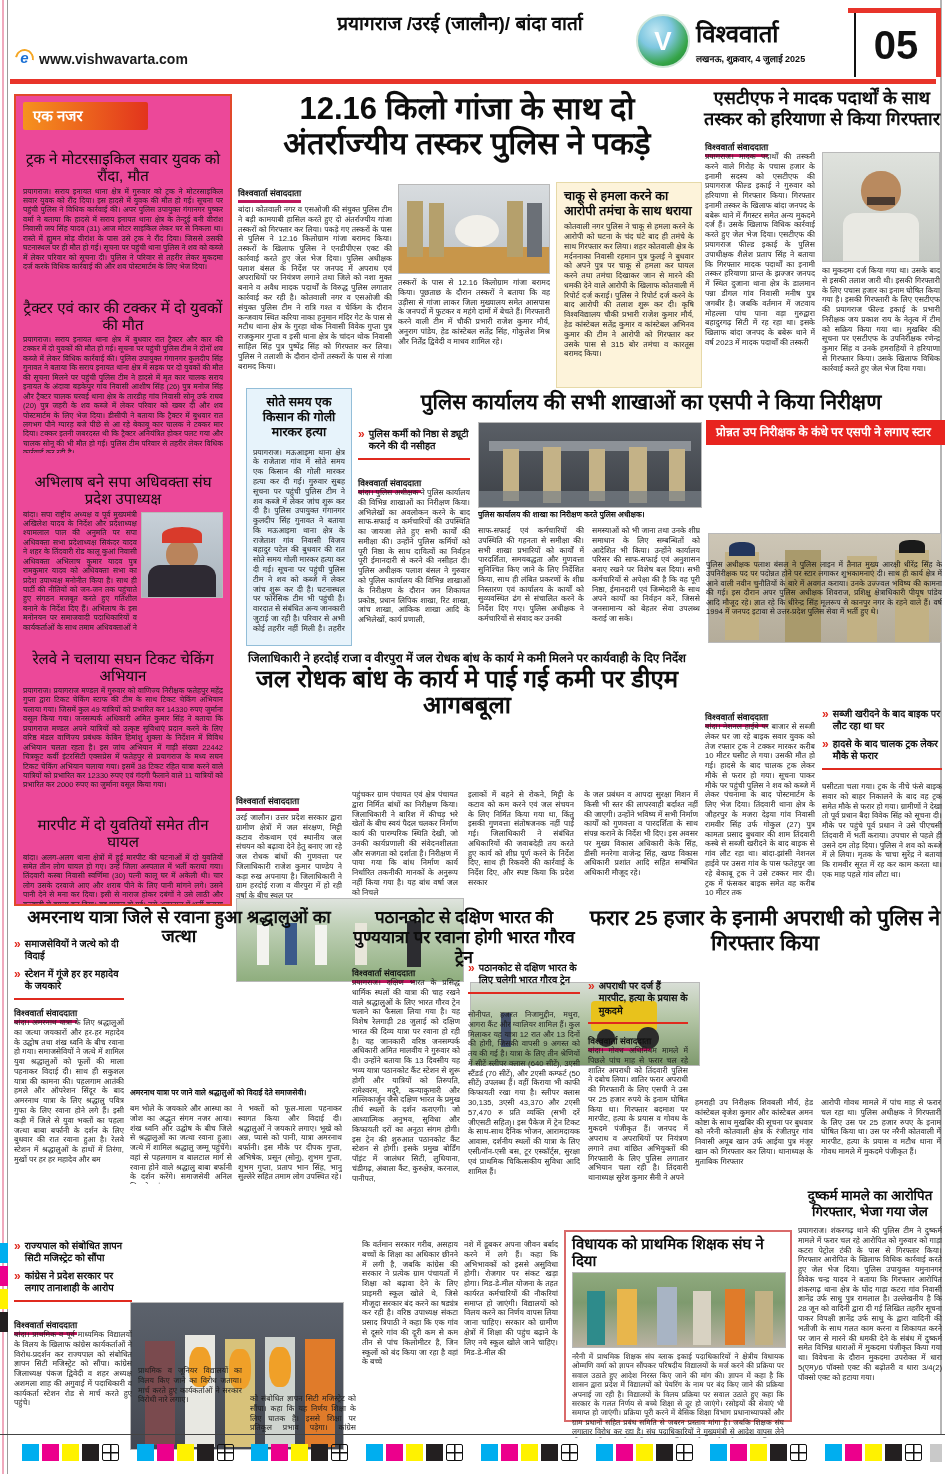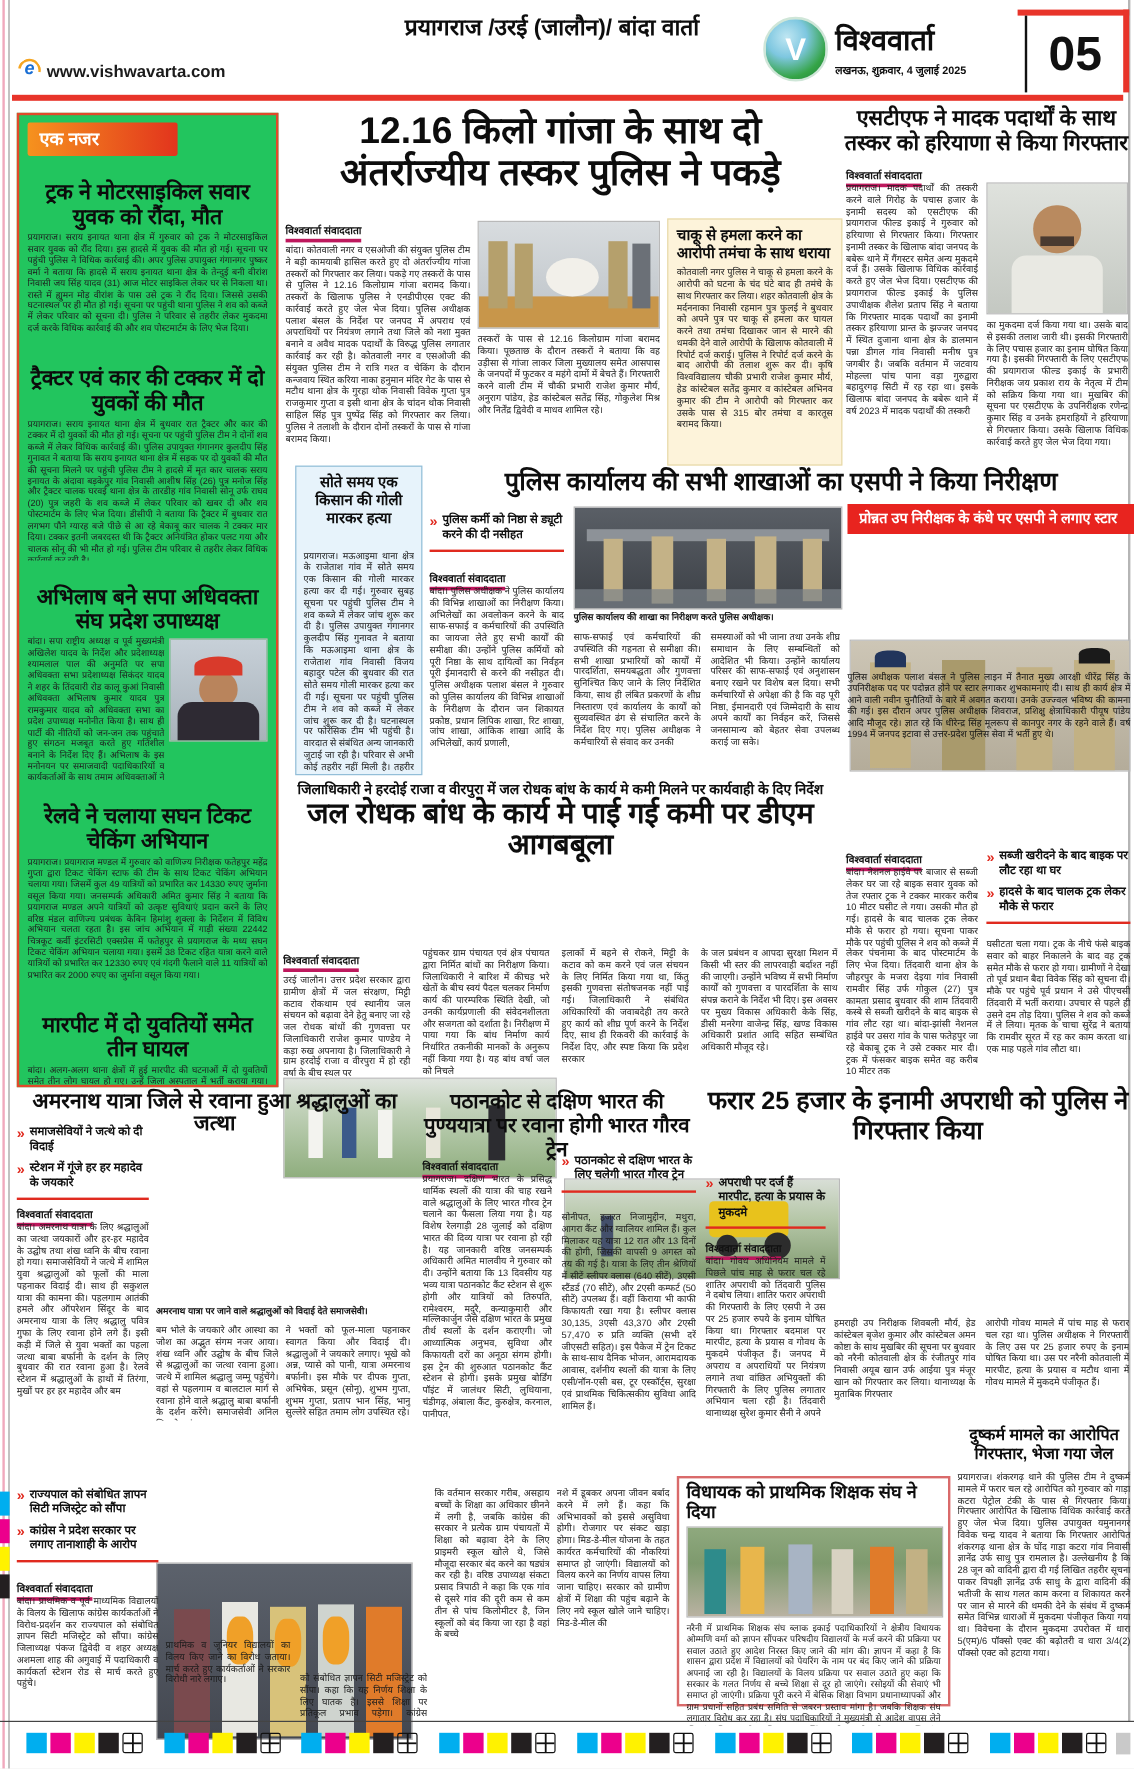--- a/index.html
+++ b/index.html
@@ -10,23 +10,23 @@
   .ctr{text-align:center;}
   .by{font-weight:700;font-size:8.6px;color:#111;border-bottom:3px solid #be185d;display:inline-block;padding-bottom:1px;margin-bottom:2px;}
   .bul{display:flex;gap:4px;font-weight:700;font-size:9.6px;line-height:1.3;color:#101010;margin-bottom:5px;}
   .bul .c{color:#e02a1f;font-size:12px;line-height:1;font-weight:800;}
   .redline{border-top:2px solid #e02a1f;margin-top:2px;}
   .photo{position:relative;overflow:hidden;border:1px solid #b9b9b9;}
   .f{position:absolute;}
   .cap{font-size:7.6px;line-height:1.25;color:#141414;text-align:justify;overflow:hidden;}
   .box-cream{background:#fdf3da;border:1px solid #e6d9a8;padding:6px 7px;}
   .box-blue{background:#e7f3fb;border:1px solid #93bed8;padding:6px 6px;}
-  .eknazar{border:2px solid #e1492b;background:#22c55e;padding:6px 7px;overflow:hidden;}
+  .eknazar{border:2px solid #e1492b;background:#ec4899;padding:6px 7px;overflow:hidden;}
   .ek-band{background:linear-gradient(90deg,#f6921e,#e2341d);color:#fff;font-weight:800;font-size:15px;padding:3px 10px 5px;border-radius:2px;margin-bottom:5px;}
-  .ek-h{font-weight:700;font-size:18px;color:#0c0c0c;margin:20px 0 2px;line-height:1.15;}
+  .ek-h{font-weight:400;font-size:15px;color:#0c0c0c;margin:20px 0 2px;line-height:1.15;}
   .ek-b{font-size:7.5px;line-height:1.26;text-align:justify;color:#1d1d1d;}
   .banner{background:#e8241f;color:#fff;font-weight:800;font-size:12px;display:flex;align-items:center;padding:0 16px 2px 10px;clip-path:polygon(0 0,100% 0,calc(100% - 14px) 50%,100% 100%,0 100%);}
   .ie{position:relative;display:inline-block;width:17px;height:17px;border-radius:50%;color:#1a6fd4;font-weight:800;font-style:italic;font-size:15px;line-height:16px;text-align:center;}
   .ie::after{content:"";position:absolute;inset:-1px;border:2px solid #f5a623;border-left-color:transparent;border-bottom-color:transparent;border-radius:50%;transform:rotate(-35deg);}
   .logo{width:50px;height:50px;border-radius:50%;background:radial-gradient(circle at 35% 30%,#bfe6f2 0%,#7ec7e0 35%,#35a447 70%,#1b7f3a 100%);color:#fff;font-weight:800;font-size:26px;display:flex;align-items:center;justify-content:center;border:2px solid #cfe6d8;}
   .regsq{width:17px;height:17px;display:inline-block;}
   .regx{width:15px;height:15px;border:1.5px solid #111;border-radius:2px;background:
      linear-gradient(#111,#111) center/100% 1.5px no-repeat,
      linear-gradient(#111,#111) center/1.5px 100% no-repeat;}
   .reggroup{display:flex;gap:3px;align-items:center;}
@@ -121,21 +121,21 @@
   <div class="abs" style="left:822px;top:152px;width:118px;height:236px;">
     <div class="photo" style="width:116px;height:108px;background:linear-gradient(#dfe2dd,#c4c8c2);">
       <div class="f" style="left:38px;top:18px;width:40px;height:40px;background:#b98a5f;border-radius:48%;"></div>
       <div class="f" style="left:44px;top:44px;width:28px;height:8px;background:#4a3a30;"></div>
       <div class="f" style="left:20px;top:60px;width:76px;height:48px;background:#e9e9e3;border-radius:12px 12px 0 0;"></div>
     </div>
     <div class="bd" style="height:122px;margin-top:4px;">का मुकदमा दर्ज किया गया था। उसके बाद से इसकी तलाश जारी थी। इसकी गिरफ्तारी के लिए पचास हजार का इनाम घोषित किया गया है। इसकी गिरफ्तारी के लिए एसटीएफ की प्रयागराज फील्ड इकाई के प्रभारी निरीक्षक जय प्रकाश राय के नेतृत्व में टीम को सक्रिय किया गया था। मुखबिर की सूचना पर एसटीएफ के उपनिरीक्षक रणेन्द्र कुमार सिंह व उनके हमराहियों ने हरियाणा से गिरफ्तार किया। उसके खिलाफ विधिक कार्रवाई करते हुए जेल भेज दिया गया।</div>
   </div>
 
   <div class="abs box-blue" style="left:246px;top:388px;width:92px;height:244px;">
-    <div class="hl ctr" style="font-size:12.4px;line-height:1.2;margin-bottom:19px;">सोते समय एक किसान की गोली मारकर हत्या</div>
+    <div class="hl ctr" style="font-size:12.4px;line-height:1.2;margin-bottom:8px;">सोते समय एक किसान की गोली मारकर हत्या</div>
     <div class="bd" style="height:184px;">प्रयागराज। मऊआइमा थाना क्षेत्र के राजेताश गांव में सोते समय एक किसान की गोली मारकर हत्या कर दी गई। गुरुवार सुबह सूचना पर पहुंची पुलिस टीम ने शव कब्जे में लेकर जांच शुरू कर दी है। पुलिस उपायुक्त गंगानगर कुलदीप सिंह गुनावत ने बताया कि मऊआइमा थाना क्षेत्र के राजेताश गांव निवासी विजय बहादुर पटेल की बुधवार की रात सोते समय गोली मारकर हत्या कर दी गई। सूचना पर पहुंची पुलिस टीम ने शव को कब्जे में लेकर जांच शुरू कर दी है। घटनास्थल पर फोरेंसिक टीम भी पहुंची है। वारदात से संबंधित अन्य जानकारी जुटाई जा रही है। परिवार से अभी कोई तहरीर नहीं मिली है। तहरीर मिलते ही मुकदमा दर्ज कर विधिक कार्रवाई की जाएगी।</div>
   </div>
 
   <div class="abs hl" style="left:360px;top:390px;width:582px;font-size:21px;line-height:1.1;text-align:center;">पुलिस कार्यालय की सभी शाखाओं का एसपी ने किया निरीक्षण</div>
   <div class="abs" style="left:358px;top:428px;width:112px;">
     <div class="bul">
         <span class="c">»</span>
         <span>पुलिस कर्मी को निष्ठा से ड्यूटी करने की दी नसीहत</span>
       </div>
     <div class="redline"></div>

